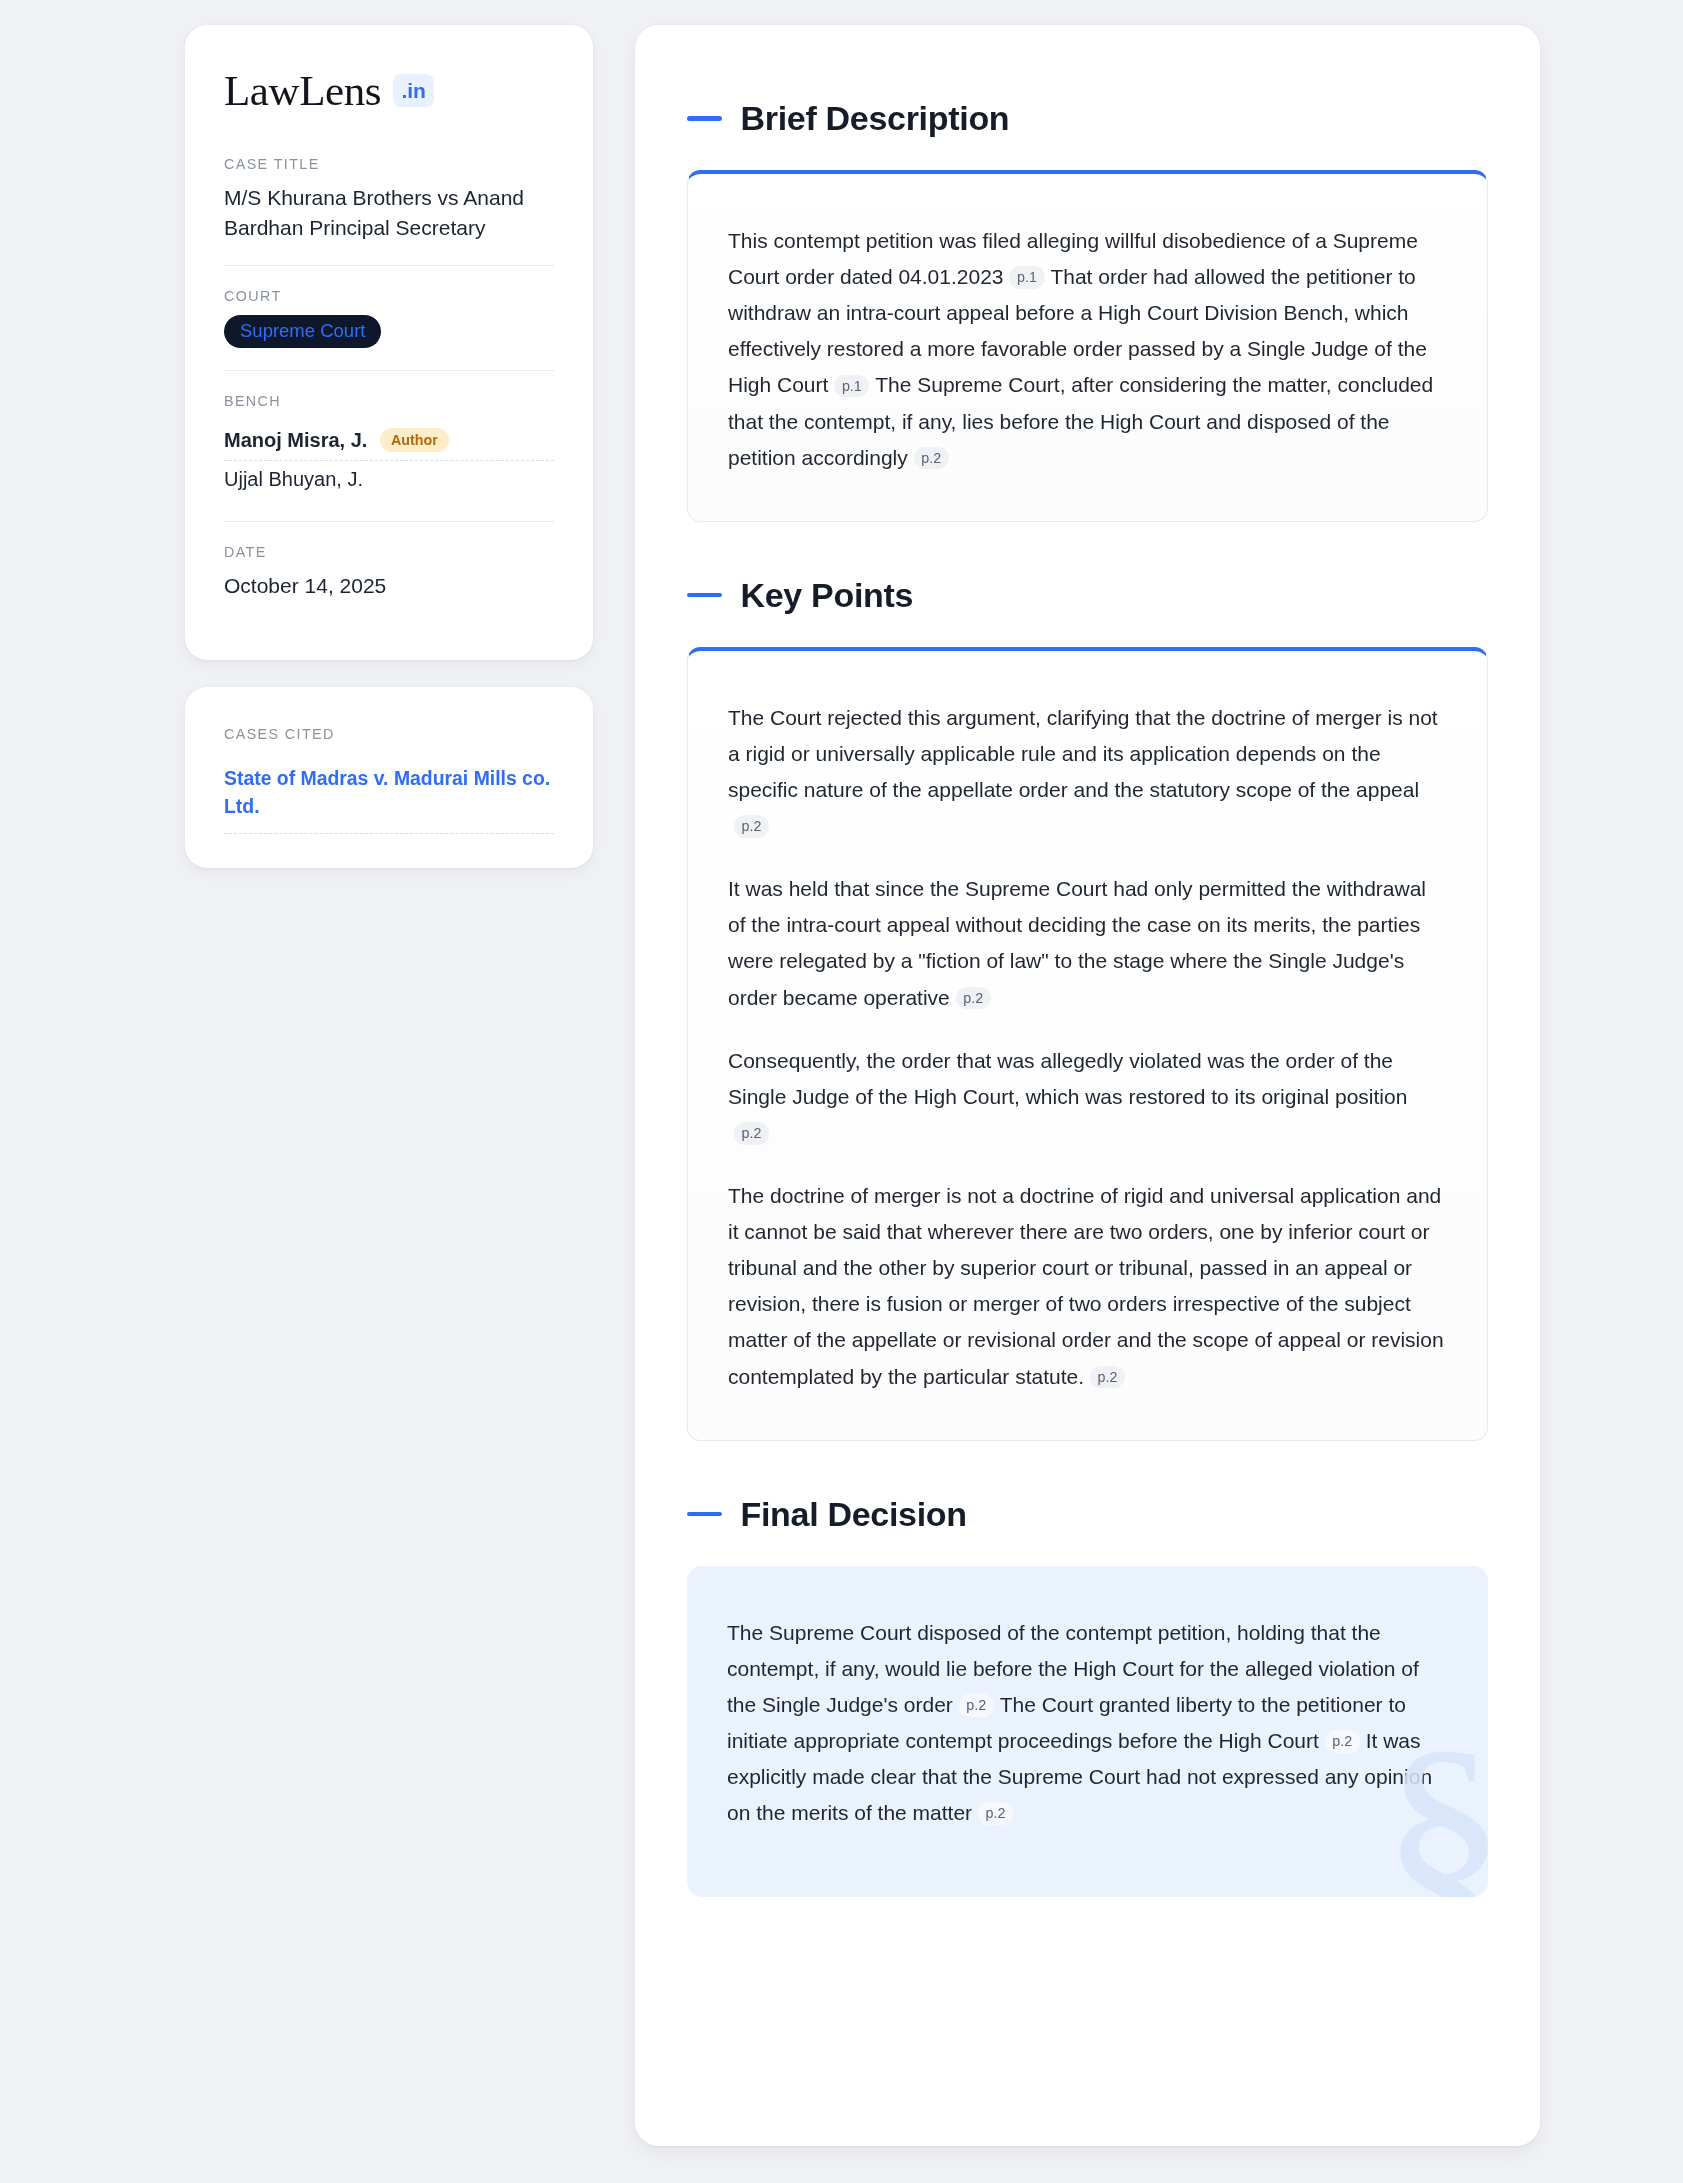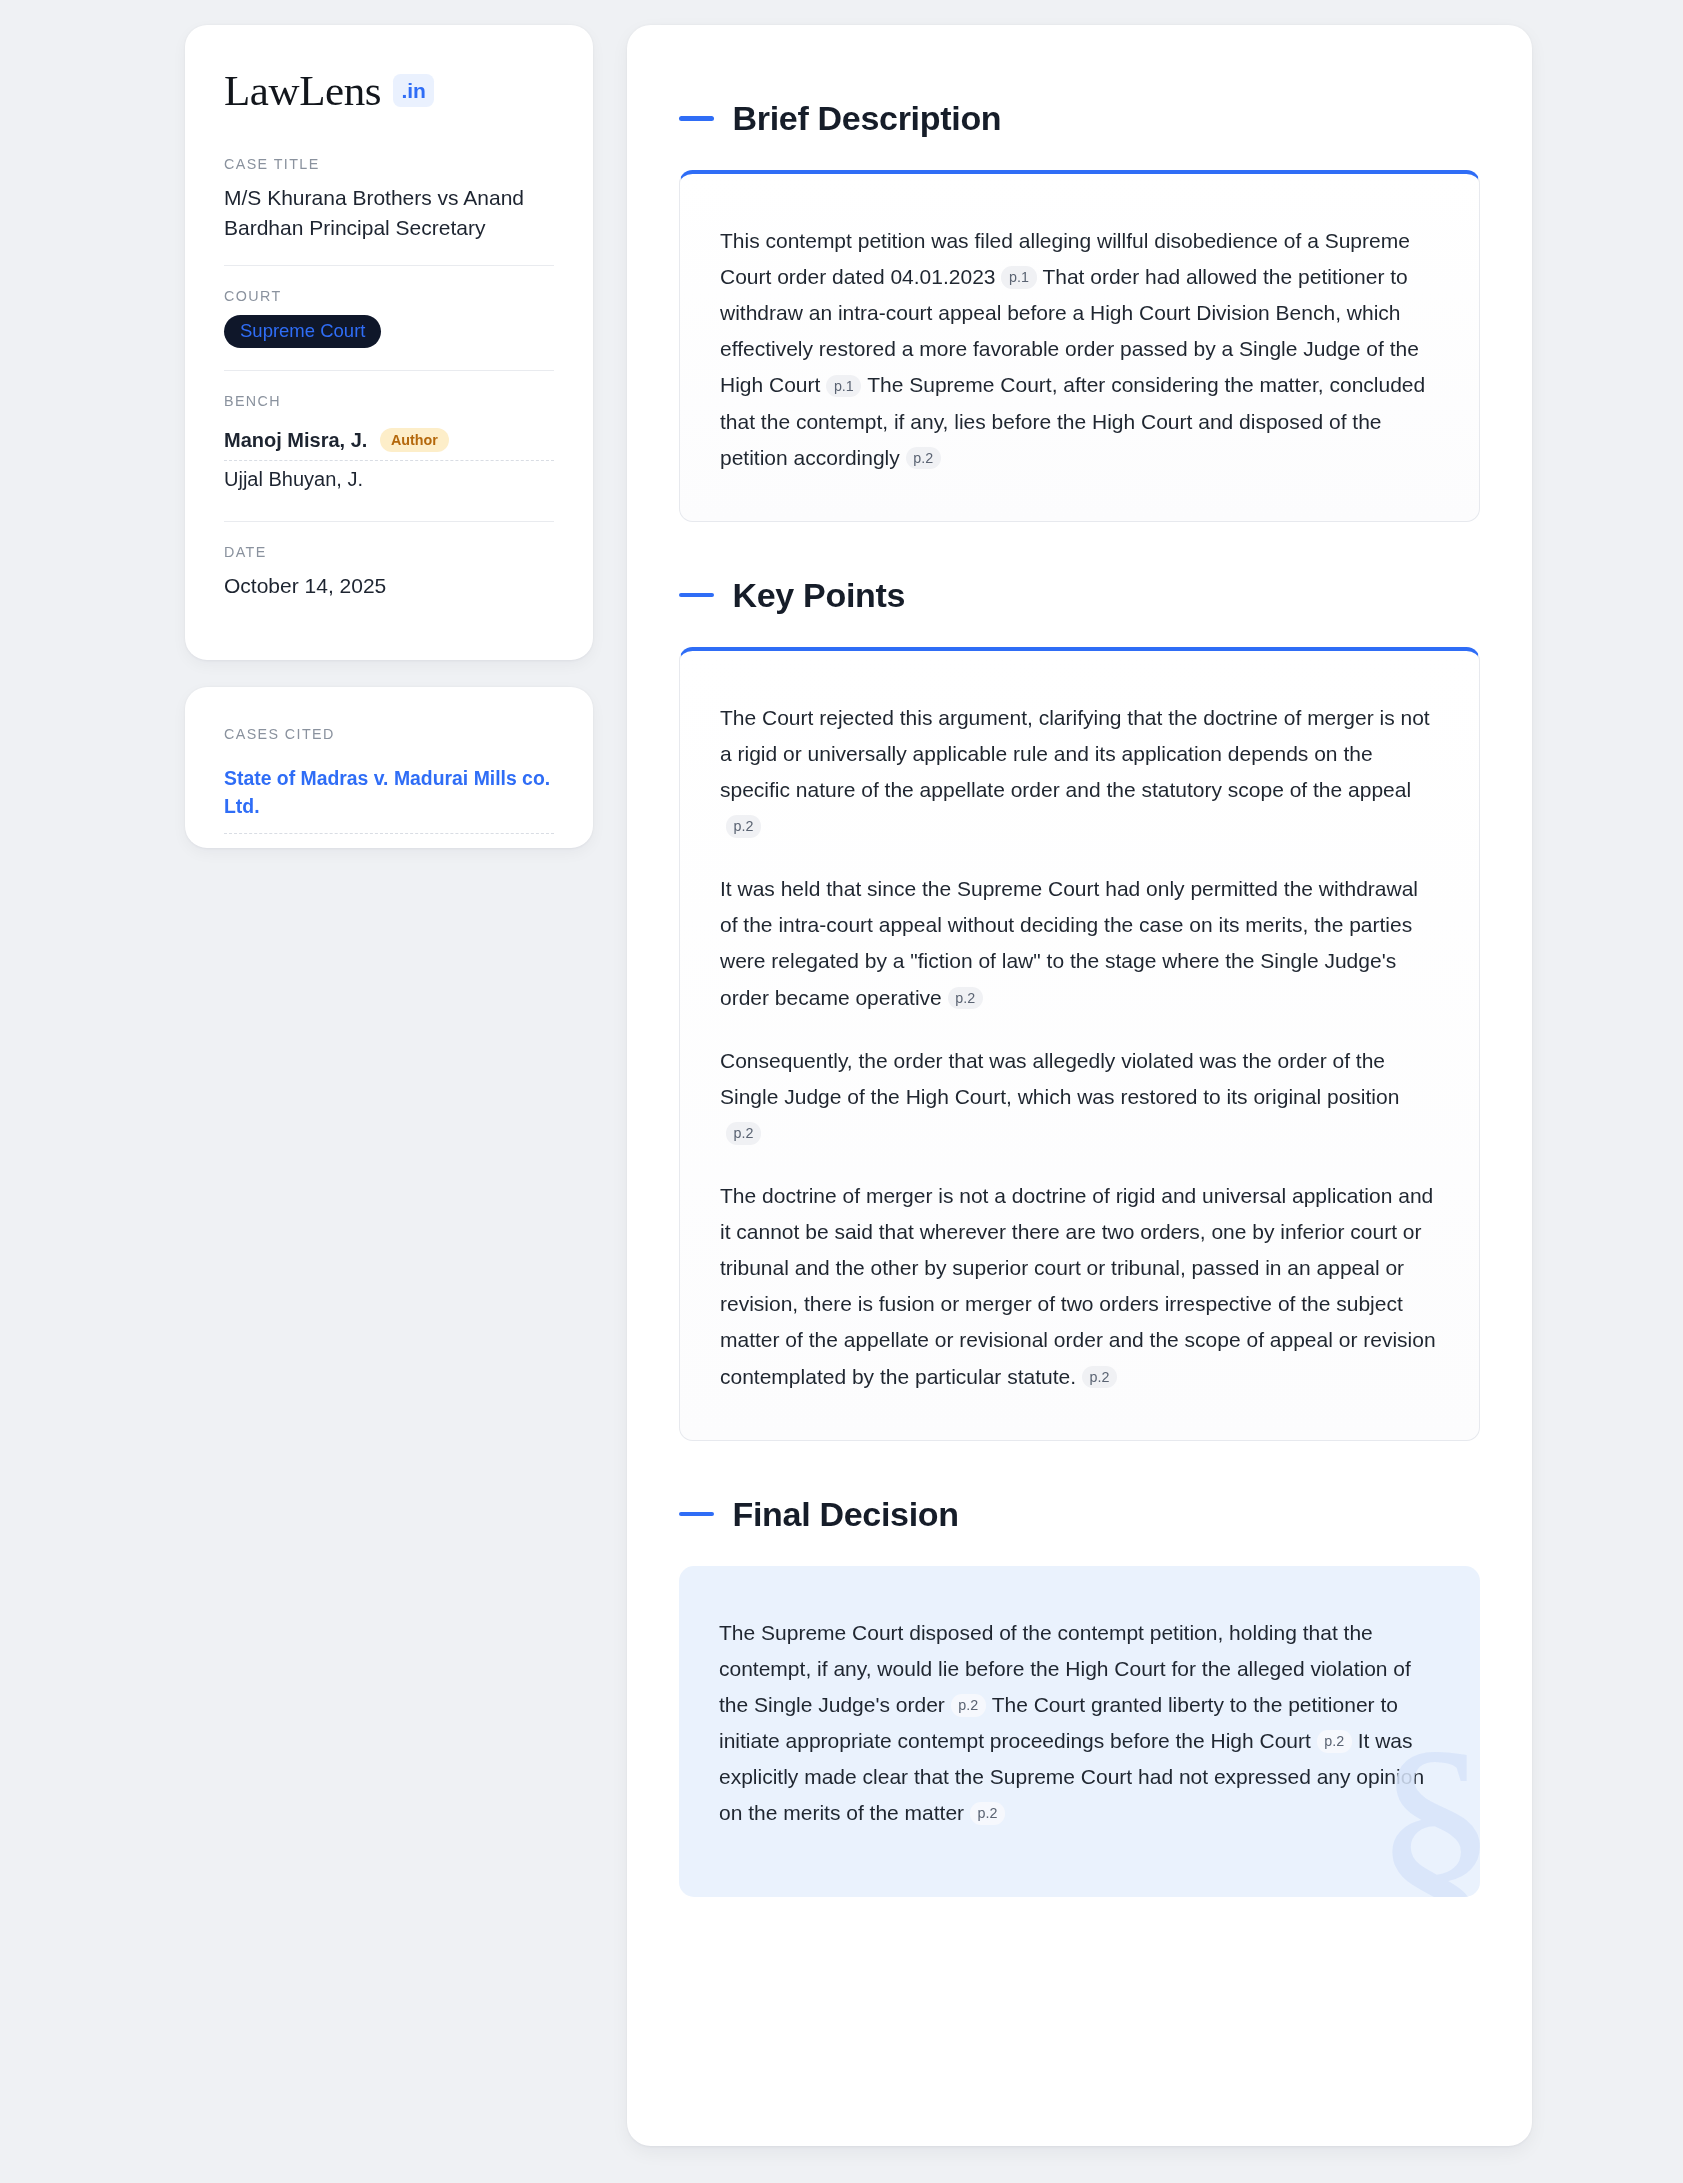--- a/index.html
+++ b/index.html
@@ -11,40 +11,40 @@
     font-family: "Liberation Sans", sans-serif;
     -webkit-font-smoothing: antialiased;
   }
 
   .page {
     width: 1683px;
     min-height: 2183px;
     display: flex;
     align-items: flex-start;
     padding: 25px 0 0 0;
-    gap: 0;
+    gap: 8px;
   }
 
   
   .sidebar {
     width: 408px;
     margin-left: 185px;
     flex: 0 0 408px;
     display: flex;
     flex-direction: column;
     gap: 27px;
   }
 
   .side-card {
     background: #ffffff;
     border-radius: 22px;
     box-shadow: 0 0.8px 2.5px rgba(16,24,40,.05), 0 5px 15px rgba(16,24,40,.045);
     padding: 44px 39px 37px 39px;
   }
-  .side-card.cited { padding: 39px 39px 14px 39px; }
+  .side-card.cited { padding: 39px 39px 34px 39px; }
 
   .brand {
     display: flex;
     align-items: center;
     gap: 11.8px;
     margin-bottom: 44px;
   }
   .brand-name {
     font-family: "Liberation Serif", serif;
     font-size: 43px;

